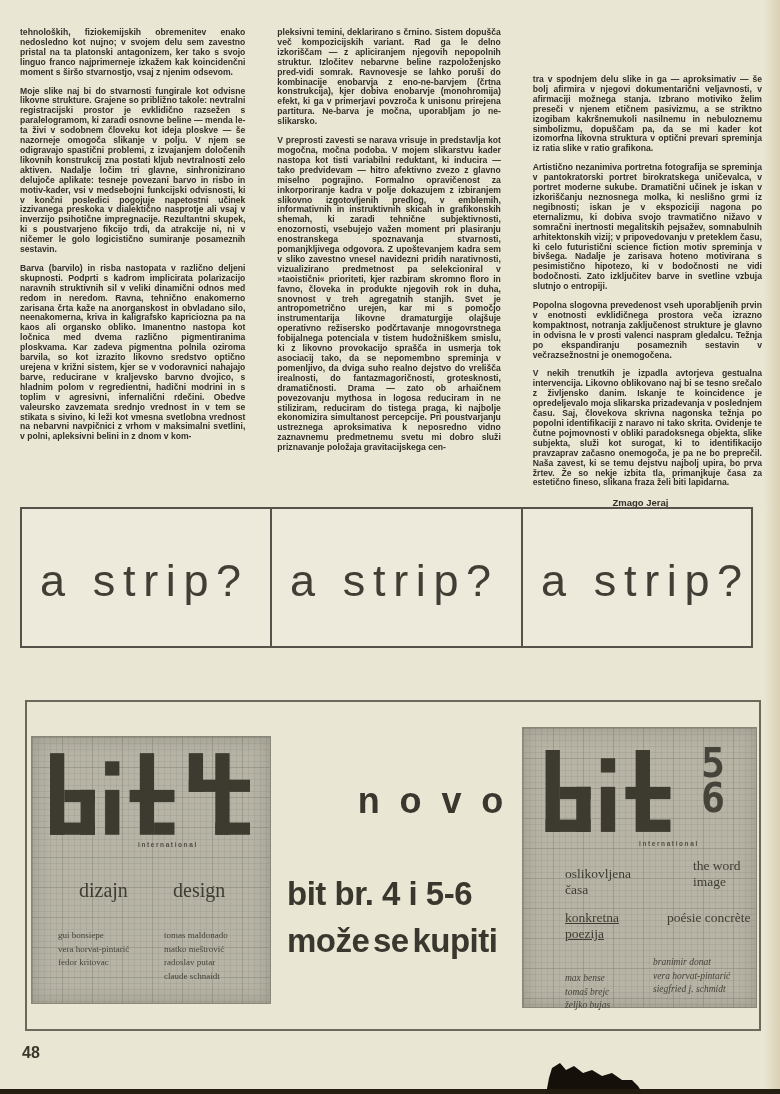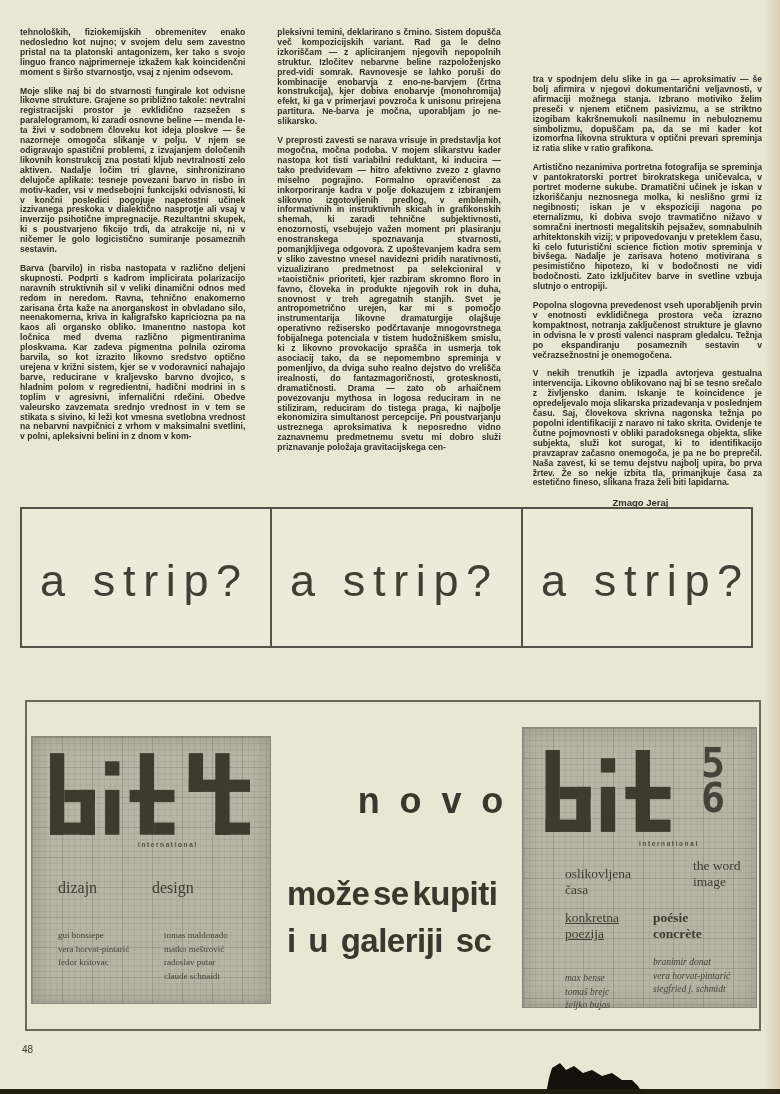--- a/index.html
+++ b/index.html
@@ -37,36 +37,36 @@
        background-size:30px 30px,30px 30px,6px 6px,6px 6px;
        box-shadow:inset 0 0 18px rgba(60,58,48,.25);}
   .cover-bit4{left:4px;top:34px;width:240px;height:268px;}
   .cover-bit56{left:495px;top:25px;width:235px;height:281px;}
   .logo{position:absolute;}
   .logo svg{display:block;}
   .logo rect{fill:#3d3b2f;}
   .issue-digits{position:absolute;font-family:"DejaVu Sans Mono",monospace;font-weight:700;
        font-size:40px;line-height:35px;color:#45433a;}
   .imprint{position:absolute;font-size:6.5px;letter-spacing:1.6px;color:#514e42;font-weight:700;}
-  .cover-heading{position:absolute;font-family:"Liberation Serif",serif;font-size:16px;color:#3e3c32;}
+  .cover-heading{position:absolute;font-family:"Liberation Serif",serif;font-size:20px;color:#3e3c32;margin-left:21px;}
   .topic{position:absolute;font-family:"Liberation Serif",serif;font-size:13.5px;line-height:16px;color:#3e3c32;}
   .authors{position:absolute;font-family:"Liberation Serif",serif;font-size:9px;line-height:13.5px;
        color:#44423a;white-space:pre-line;}
   .authors.italic{font-style:italic;font-size:9.5px;}
 
   
   .ad-center{position:absolute;left:244px;top:0;width:252px;height:100%;}
   .novo{position:absolute;top:78px;left:0;width:100%;text-align:right;
        font-size:36px;font-weight:700;letter-spacing:.55em;color:#3a382e;text-indent:.55em;}
   .ad-lines{position:absolute;top:168px;left:16px;font-size:33px;line-height:47px;
        font-weight:700;color:#3a382e;letter-spacing:-.5px;}
   .ad-line-tight{word-spacing:-5px;}
   .ad-line-wide{word-spacing:4px;}
 
-  .page-number{position:absolute;left:22px;top:1044px;font-size:10px;font-weight:400;color:#3a382e;}
+  .page-number{position:absolute;left:22px;top:1044px;font-size:16px;font-weight:700;color:#3a382e;}
   .ink-blob{position:absolute;left:0;top:0;width:780px;height:1094px;pointer-events:none;}
 </style>
 </head>
 <body>
 
 <div class="page">
 
   <div class="article">
     <div class="col col-1">
       <p>tehnoloških, fiziokemijskih obremenitev enako nedosledno kot nujno; v svojem delu sem zavestno pristal na ta platonski antagonizem, ker tako s svojo linguo franco najprimerneje izkažem kak koincidenčni moment s širšo stvarnostjo, vsaj z njenim odsevom.</p>
@@ -130,22 +130,22 @@
 fedor kritovac</div>
       <div class="authors" style="left:132px;top:192px;width:110px;">tomas maldonado
 matko meštrović
 radoslav putar
 claude schnaidt</div>
     </div>
 
     <div class="ad-center">
       <div class="novo">novo</div>
       <div class="ad-lines">
+        <div>bit br. 4 i 5-6</div>
         <div class="ad-line-tight">može se kupiti</div>
-        <div class="ad-line-wide">i u galeriji sc</div>
       </div>
     </div>
 
     <div class="cover cover-bit56">
       <div class="logo" style="left:22px;top:22px;">
         <svg width="126" height="86" viewBox="0 0 122 84">
           <rect x="0" y="0" width="14" height="80"></rect>
             <rect x="14" y="36" width="30" height="12"></rect>
           <rect x="30" y="36" width="14" height="44"></rect>
             <rect x="0" y="68" width="44" height="12"></rect>
@@ -157,21 +157,21 @@
         </svg>
       </div>
       <div class="issue-digits" style="left:178px;top:18px;">
         <div>5</div>
         <div>6</div>
       </div>
       <div class="imprint" style="left:116px;top:112px;">international</div>
       <div class="topic" style="left:42px;top:138px;width:82px;">oslikovljena časa</div>
       <div class="topic" style="left:130px;top:130px;width:80px;margin-left:40px;">the word image</div>
       <div class="topic" style="left:42px;top:182px;width:82px;text-decoration:underline;">konkretna poezija</div>
-      <div class="topic" style="left:130px;top:182px;width:85px;font-weight:bold;">poésie concrète</div>
+      <div class="topic" style="left:144px;top:182px;width:85px;">poésie concrète</div>
       <div class="authors italic" style="left:42px;top:228px;width:82px;margin-top:16px;">max bense
 tomaš brejc
 željko bujas</div>
       <div class="authors italic" style="left:130px;top:228px;width:100px;">branimir donat
 vera horvat-pintarić
 siegfried j. schmidt</div>
     </div>
   </div>
 
   <div class="page-number">48</div>

